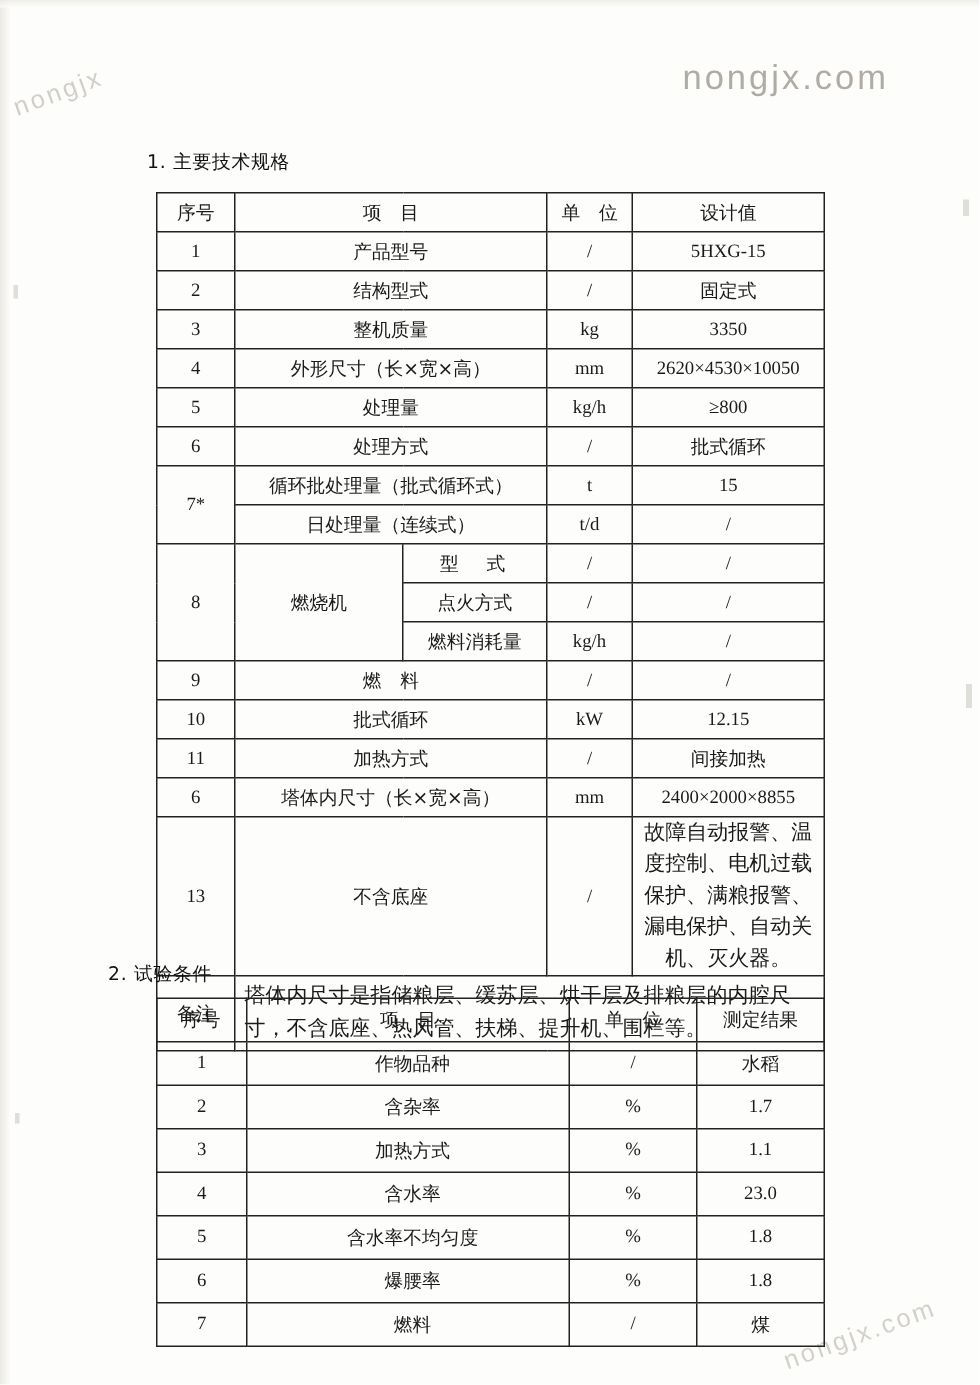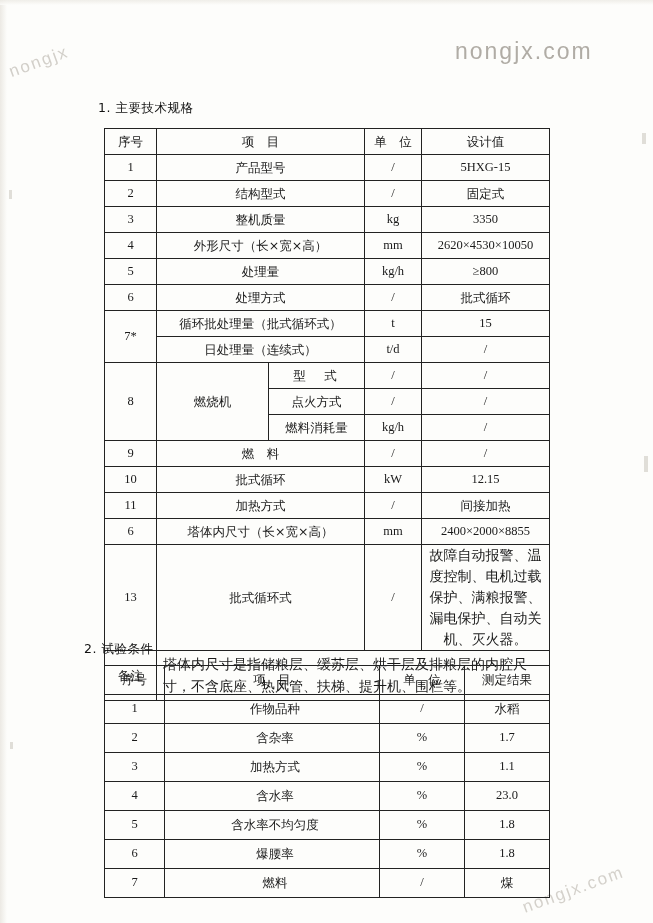--- a/index.html
+++ b/index.html
@@ -71,21 +71,21 @@
   }
   .section-title {
     position: absolute;
     font-family: "Liberation Sans", sans-serif;
     font-weight: normal;
     font-size: 14.5px;
     letter-spacing: .5px;
     color: #111;
   }
   #title-1 { left: 98px; top: 100px; }
-  #title-2 { left: 84px; top: 641px; }
+  #title-2 { left: 72px; top: 641px; }
 
   table {
     border-collapse: collapse;
     position: absolute;
     table-layout: fixed;
     font-size: 12.5px;
   }
   table td {
     border: 1px solid #222;
     text-align: center;
@@ -238,21 +238,21 @@
         <td class="cjk">间接加热</td>
       </tr>
       <tr>
         <td class="mono">6</td>
         <td class="cjk" colspan="2">塔体内尺寸（长×宽×高）</td>
         <td class="mono">mm</td>
         <td class="mono">2400×2000×8855</td>
       </tr>
       <tr>
         <td class="mono tall">13</td>
-        <td class="cjk tall" colspan="2">批式循环式</td>
+        <td class="cjk tall" colspan="2">不含底座</td>
         <td class="mono tall">/</td>
         <td class="cjk tall multiline small">故障自动报警、温度控制、电机过载保护、满粮报警、漏电保护、自动关机、灭火器。</td>
       </tr>
       <tr>
         <td class="cjk tall2">备注</td>
         <td class="cjk note-cell small" colspan="4">塔体内尺寸是指储粮层、缓苏层、烘干层及排粮层的内腔尺寸，不含底座、热风管、扶梯、提升机、围栏等。</td>
       </tr>
     </tbody>
   </table>
 

